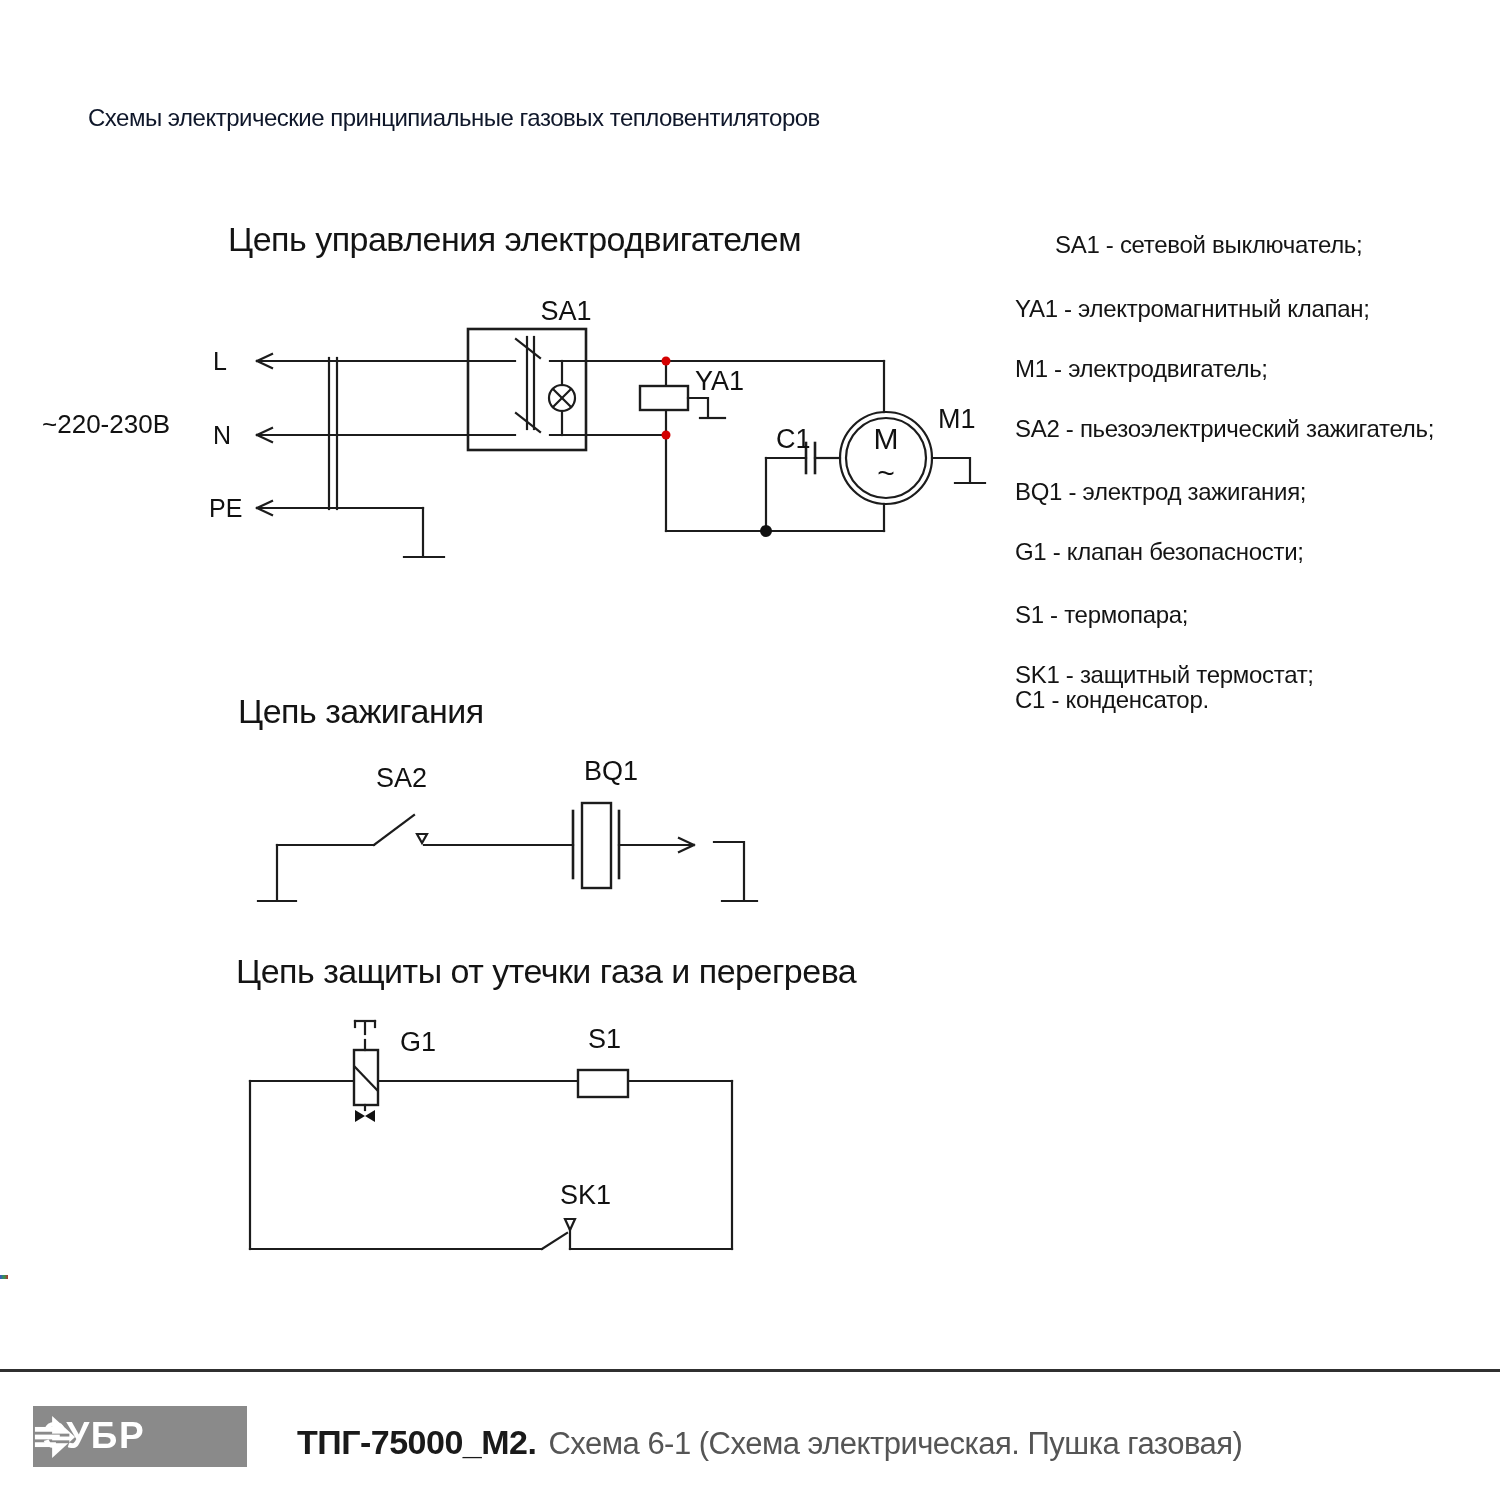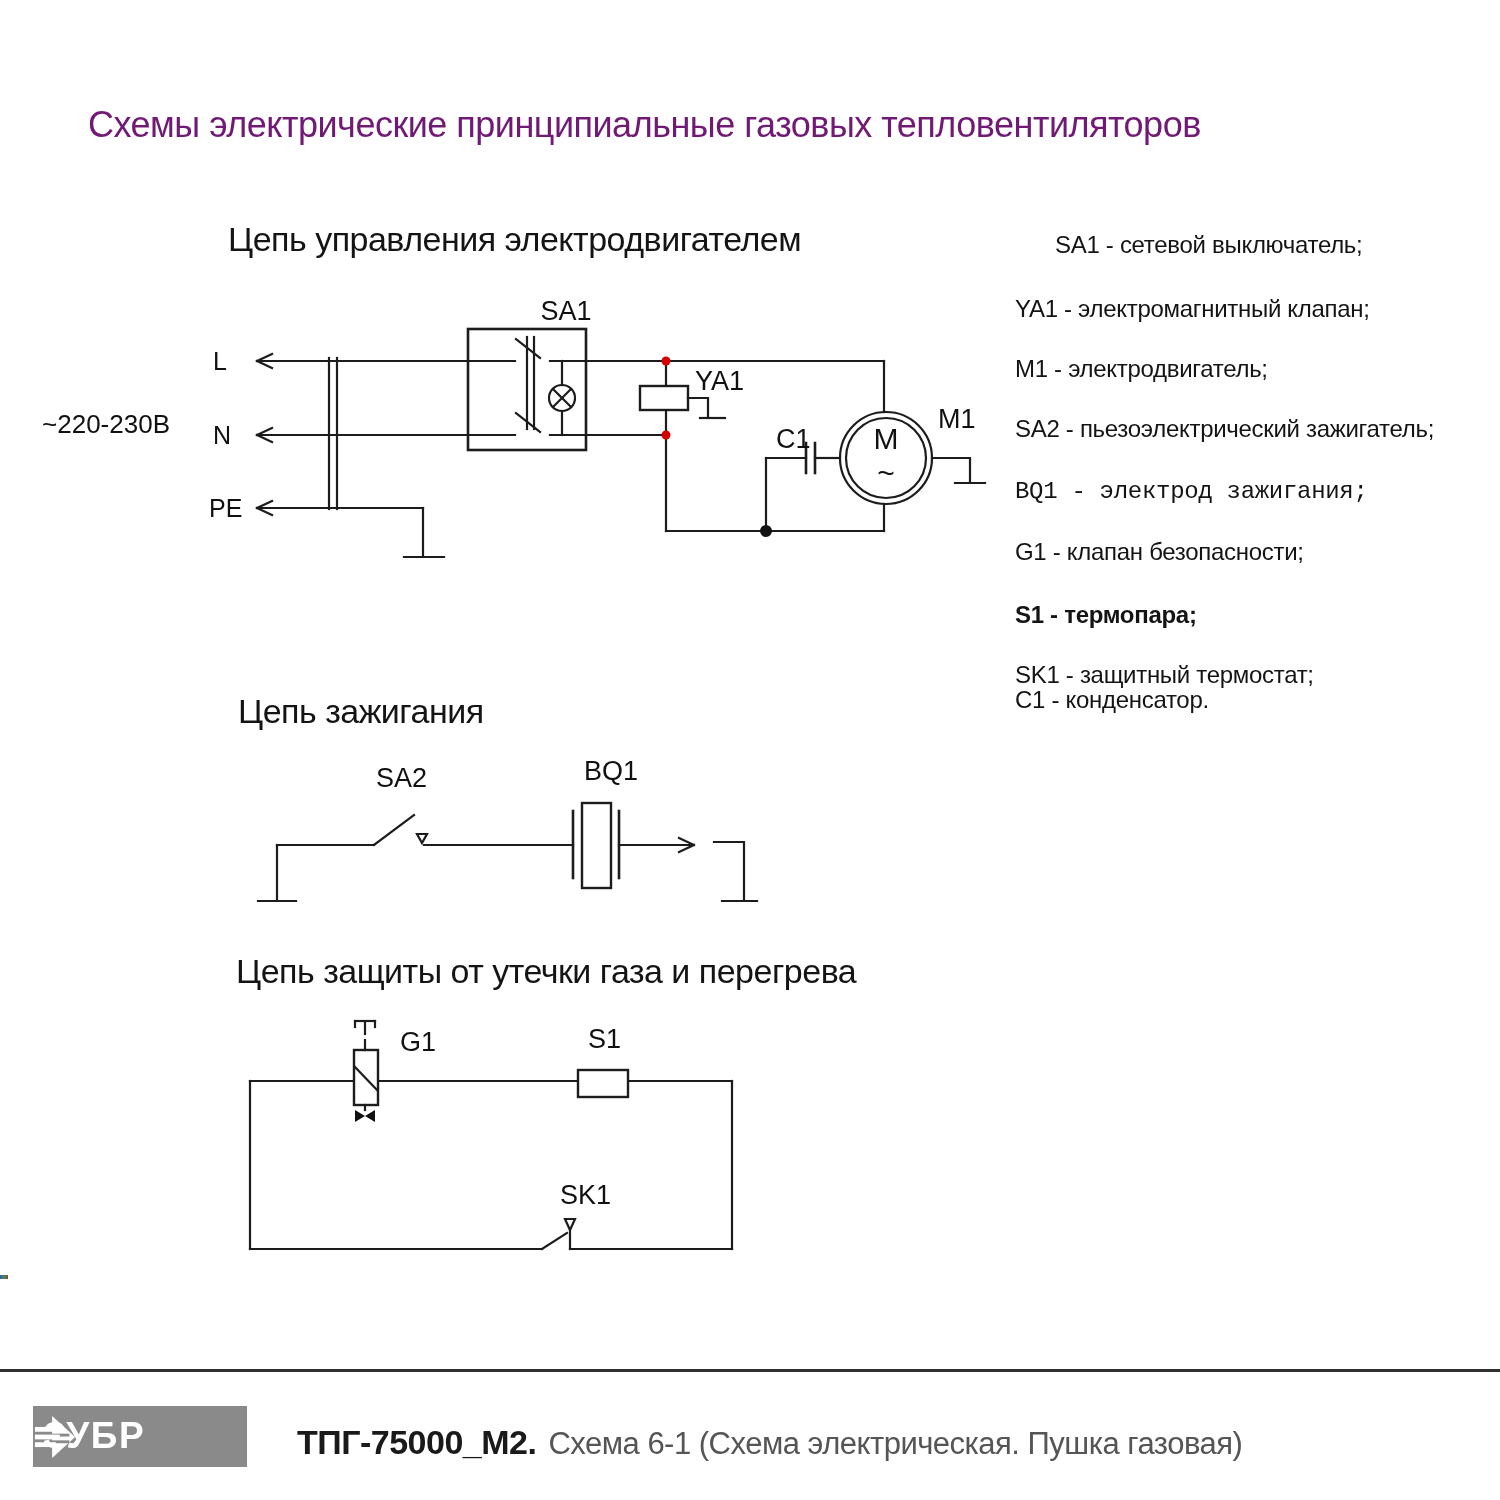--- a/index.html
+++ b/index.html
@@ -1,21 +1,21 @@
 <!DOCTYPE html>
 <html><head>
 <meta charset="utf-8">
 <style>
   html,body{margin:0;padding:0;}
   body{
     width:1500px;height:1500px;position:relative;background:#ffffff;
     font-family:"Liberation Sans", sans-serif;color:#111;overflow:hidden;
   }
   .abs{position:absolute;}
-  .doc-title{left:88px;top:104px;font-size:36px;letter-spacing:-0.5px;color:#701a75;white-space:nowrap;}
+  .doc-title{left:88px;top:104px;font-size:24px;letter-spacing:-0.5px;color:#0f172a;white-space:nowrap;}
   .sec-title{font-size:34px;letter-spacing:-0.5px;color:#141414;white-space:nowrap;}
   .legend-item{position:absolute;left:1015px;font-size:24px;letter-spacing:-0.3px;color:#141414;white-space:nowrap;}
   svg{position:absolute;left:0;overflow:visible;}
   .w{stroke:#1c1c1c;stroke-width:2.2;fill:none;stroke-linecap:square;}
   .w3{stroke:#1c1c1c;stroke-width:2.6;fill:none;stroke-linecap:square;}
   .box{fill:#ffffff;stroke:#1c1c1c;stroke-width:2.4;}
   .lbl{font:27px "Liberation Sans", sans-serif;fill:#111;}
   .lbl-term{font:25px "Liberation Sans", sans-serif;fill:#111;}
   .lbl-supply{font:26px "Liberation Sans", sans-serif;fill:#111;}
   .lbl-motor{font:30px "Liberation Sans", sans-serif;fill:#111;}
@@ -189,23 +189,23 @@
   <text class="lbl" x="400" y="51">G1</text>
   <text class="lbl" x="588" y="48">S1</text>
   <text class="lbl" x="560" y="204">SK1</text>
 </svg>
 
 <div>
   <div class="legend-item" style="top:231px;margin-left:40px;">SA1 - сетевой выключатель;</div>
   <div class="legend-item" style="top:295px;">YA1 - электромагнитный клапан;</div>
   <div class="legend-item" style="top:355px;">M1 - электродвигатель;</div>
   <div class="legend-item" style="top:415px;">SA2 - пьезоэлектрический зажигатель;</div>
-  <div class="legend-item" style="top:478px;font-family:Liberation Mono, monospace;">BQ1 - электрод зажигания;</div>
+  <div class="legend-item" style="top:478px;">BQ1 - электрод зажигания;</div>
   <div class="legend-item" style="top:538px;">G1 - клапан безопасности;</div>
-  <div class="legend-item" style="top:601px;font-weight:bold;">S1 - термопара;</div>
+  <div class="legend-item" style="top:601px;">S1 - термопара;</div>
   <div class="legend-item" style="top:661px;">SK1 - защитный термостат;</div>
   <div class="legend-item" style="top:686px;">C1 - конденсатор.</div>
 </div>
 
 <div class="abs edge-artifact"></div>
 
 <div class="abs divider"></div>
 
 <div class="abs logo">
   <svg width="44" height="52" viewBox="0 0 46 54">

